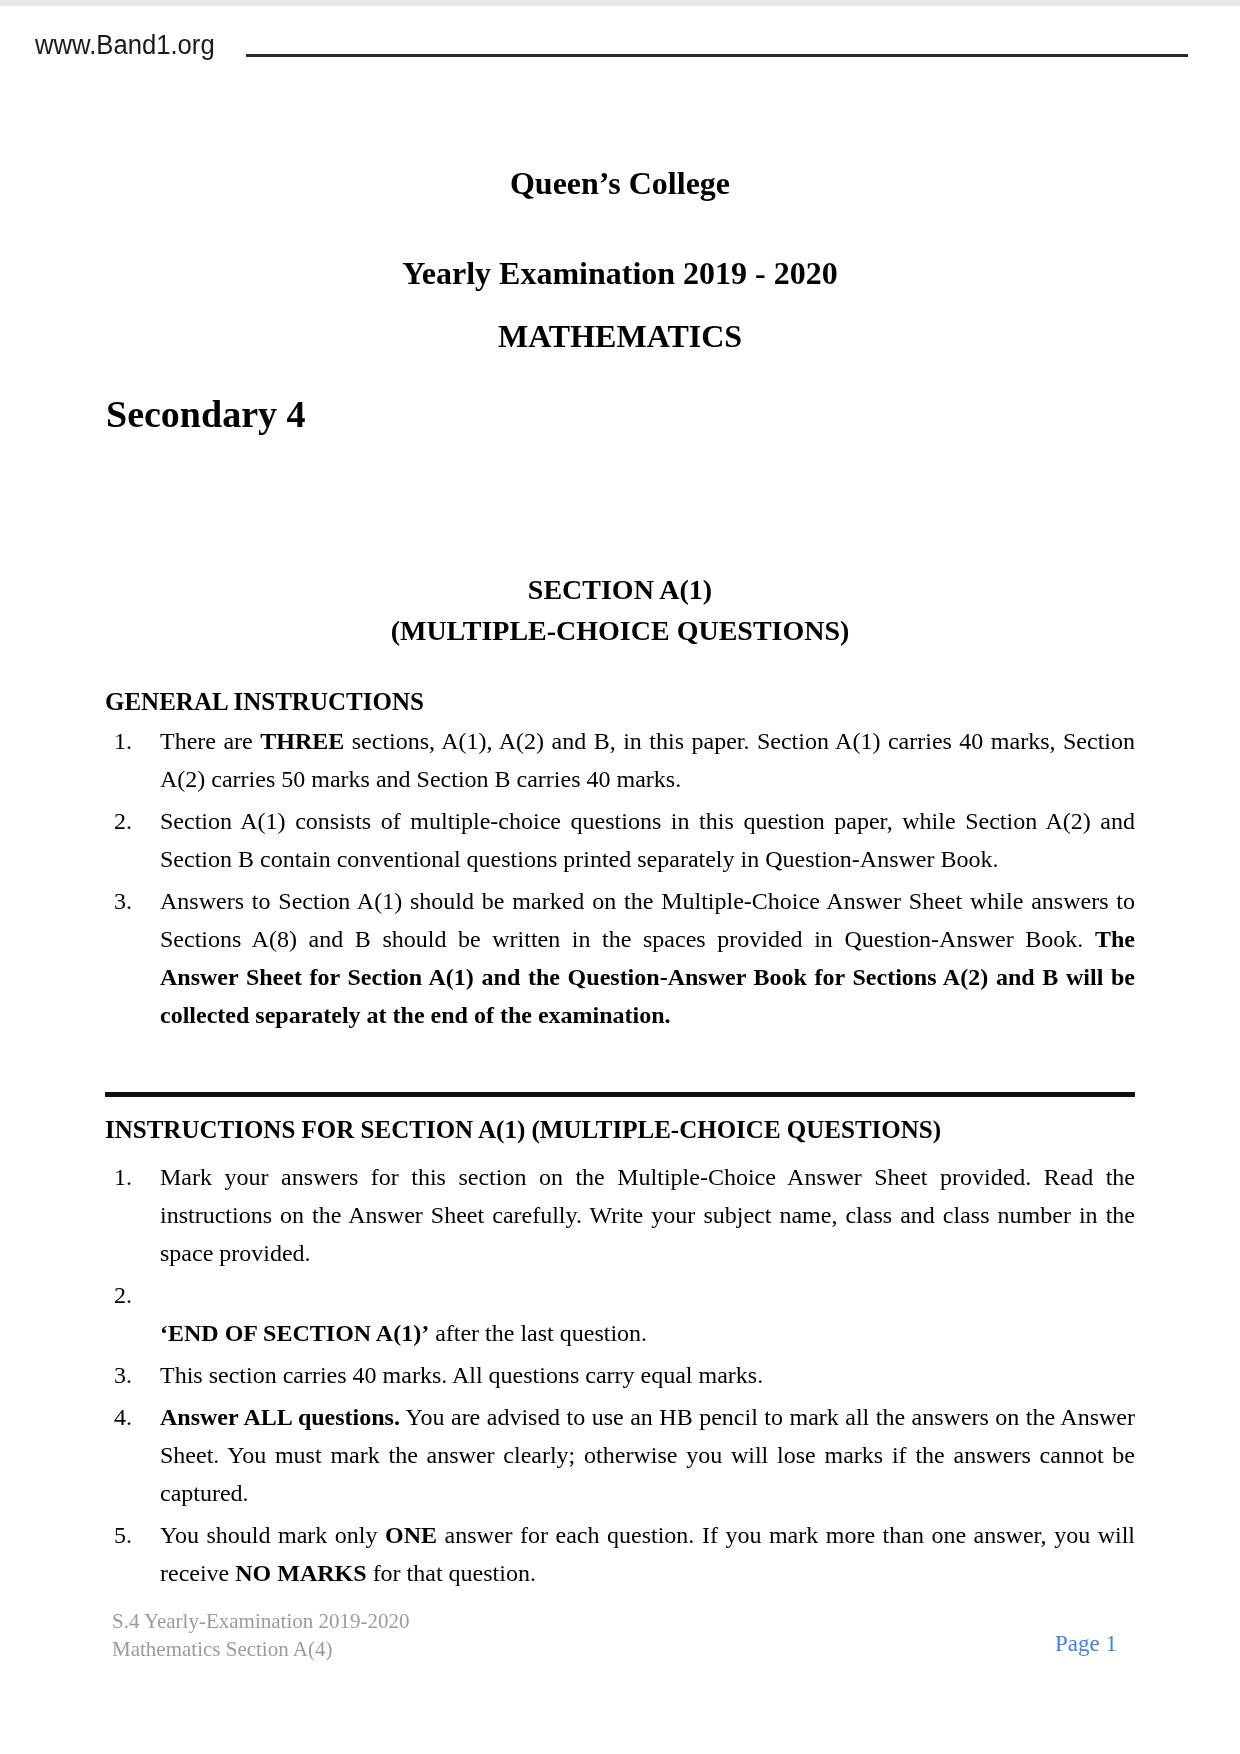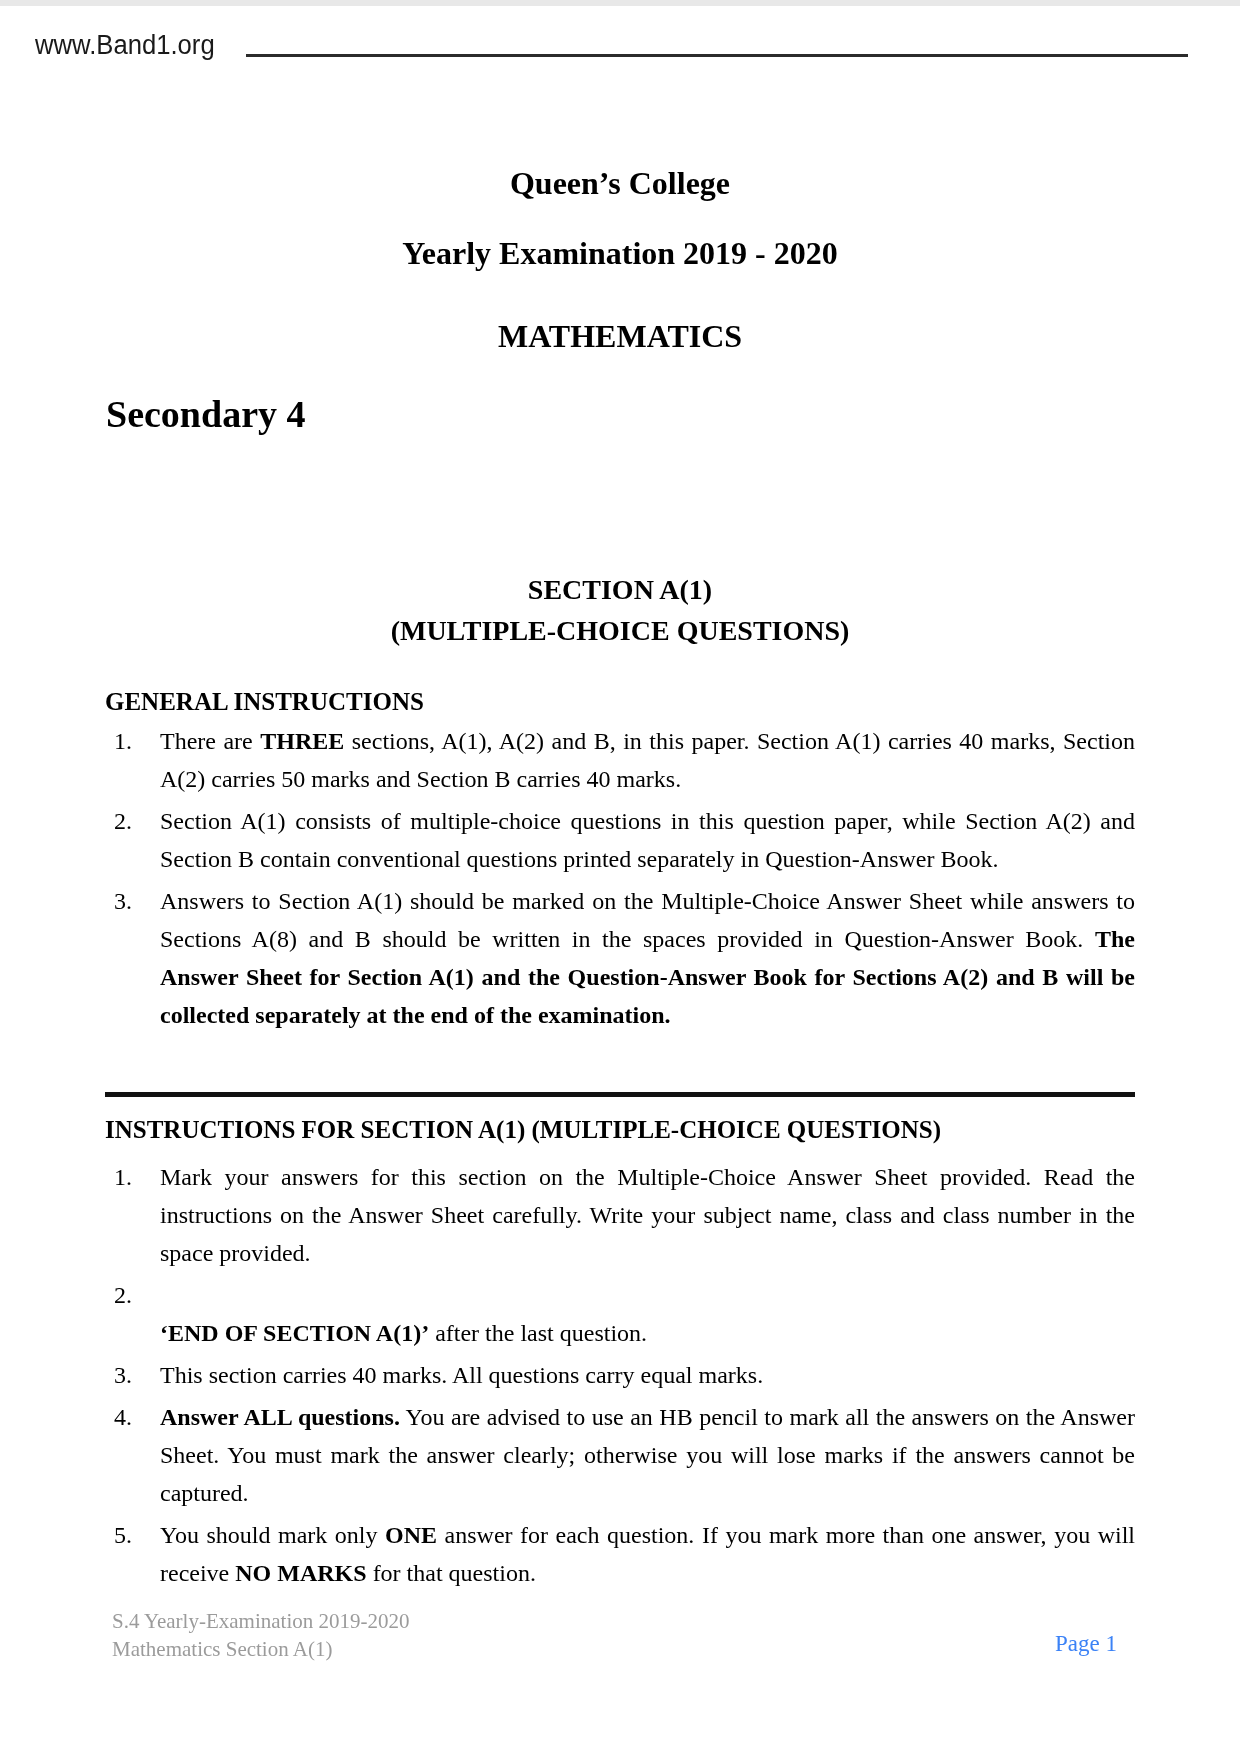--- a/index.html
+++ b/index.html
@@ -44,21 +44,21 @@
   .title-line {
     position: absolute;
     left: 0;
     width: 100%;
     text-align: center;
     font-weight: bold;
     font-size: 32px;
     line-height: 1.1;
   }
   .t1 { top: 160px; }
-  .t2 { top: 230px; }
+  .t2 { top: 250px; }
   .t3 { top: 313px; }
 
   .level {
     position: absolute;
     left: 106px;
     top: 388px;
     font-weight: bold;
     font-size: 38px;
     line-height: 1.1;
   }
@@ -204,17 +204,17 @@
       <span class="item-text"><span class="b">Answer ALL questions.</span><span> You are advised to use an HB pencil to mark all the answers on the Answer Sheet. You must mark the answer clearly; otherwise you will lose marks if the answers cannot be captured.</span></span>
     </li>
     <li class="inst-item">
       <span class="item-num">5.</span>
       <span class="item-text"><span>You should mark only </span><span class="b">ONE</span><span> answer for each question. If you mark more than one answer, you will receive </span><span class="b">NO MARKS</span><span> for that question.</span></span>
     </li>
   </ol>
 
   <div class="footer-doc">
     <div>S.4 Yearly-Examination 2019-2020</div>
-    <div>Mathematics Section A(1)</div>
+    <div>Mathematics Section A(4)</div>
   </div>
   <div class="page-number">Page 1</div>
 
 </div>
 
 </body></html>

